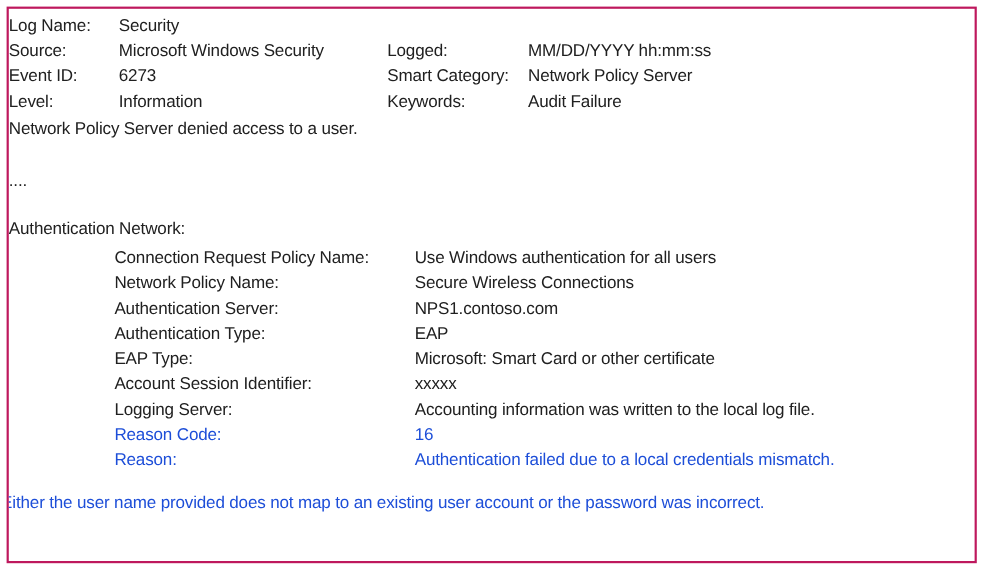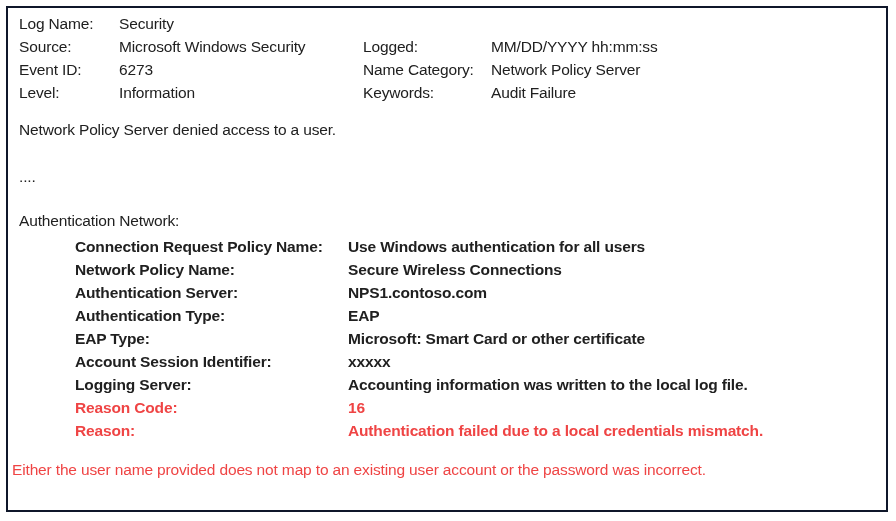--- a/index.html
+++ b/index.html
@@ -17,47 +17,46 @@
     letter-spacing: -0.15px;
     color: #202020;
     overflow: hidden;
   }
   .event-box {
     position: absolute;
     left: 6px;
     top: 6px;
     right: 8px;
     bottom: 9px;
-    border: 2px solid #0f172a;
+    border: 2px solid #be185d;
     box-sizing: border-box;
-    padding: 4px 10px 0 11px;
+    padding: 4px 10px 0 0;
     overflow: hidden;
   }
   .header-grid {
     display: grid;
     grid-template-columns: 100px 244px 128px 1fr;
     line-height: 23px;
   }
   .para {
     line-height: 23px;
     white-space: nowrap;
   }
-  .description { margin-top: 14px; }
+  .description { margin-top: 2px; }
   .ellipsis { margin-top: 24px; }
   .section-title { margin-top: 21px; }
   .details-grid {
     display: grid;
     grid-template-columns: 273px 1fr;
-    margin-left: 56px;
+    margin-left: 96px;
     margin-top: 3px;
     line-height: 23px;
-    font-weight: bold;
   }
   .details-grid .cell { white-space: nowrap; }
-  .red { color: #ef4444; }
+  .red { color: #1d4ed8; }
   .footer-note {
     line-height: 23px;
     margin-left: -7px;
     white-space: nowrap;
     margin-top: 16px;
   }
 </style>
 </head>
 <body>
 
@@ -70,21 +69,21 @@
       <div class="cell"></div>
       <div class="cell"></div>
 
       <div class="cell">Source:</div>
       <div class="cell">Microsoft Windows Security</div>
       <div class="cell">Logged:</div>
       <div class="cell">MM/DD/YYYY hh:mm:ss</div>
 
       <div class="cell">Event ID:</div>
       <div class="cell">6273</div>
-      <div class="cell">Name Category:</div>
+      <div class="cell">Smart Category:</div>
       <div class="cell">Network Policy Server</div>
 
       <div class="cell">Level:</div>
       <div class="cell">Information</div>
       <div class="cell">Keywords:</div>
       <div class="cell">Audit Failure</div>
     </div>
 
     <div class="para description">Network Policy Server denied access to a user.</div>
 

